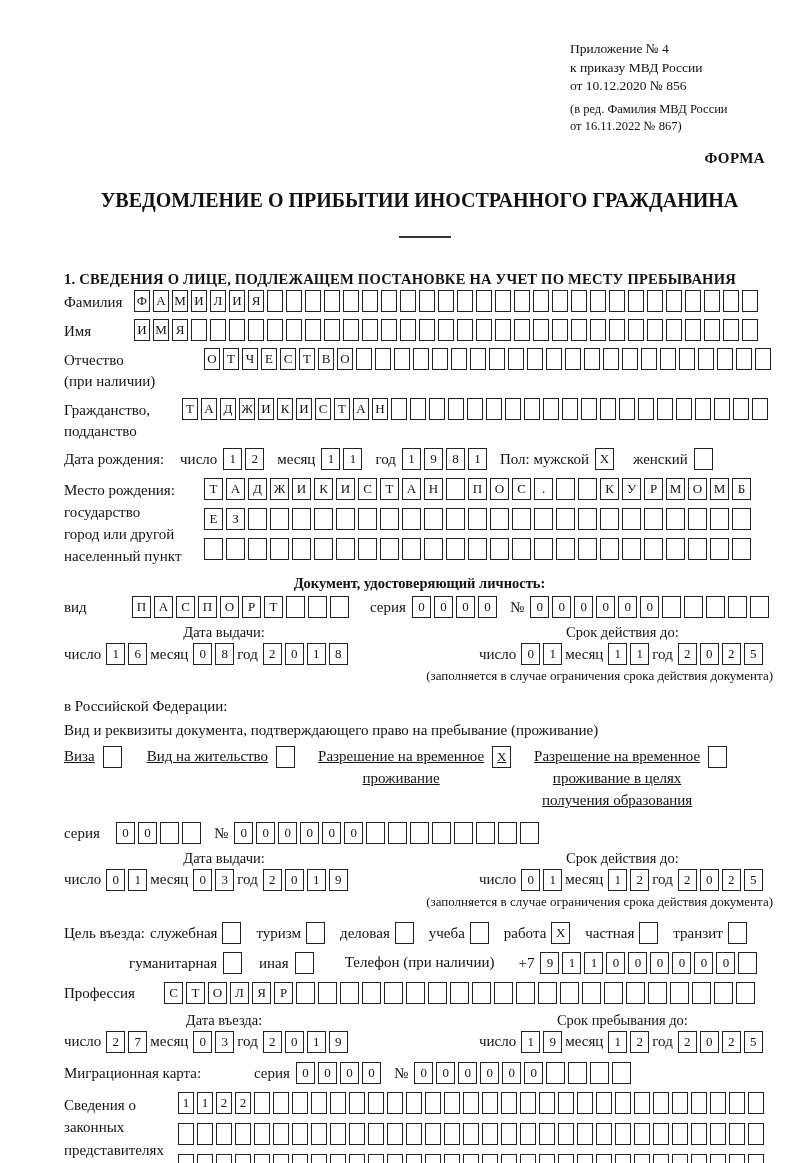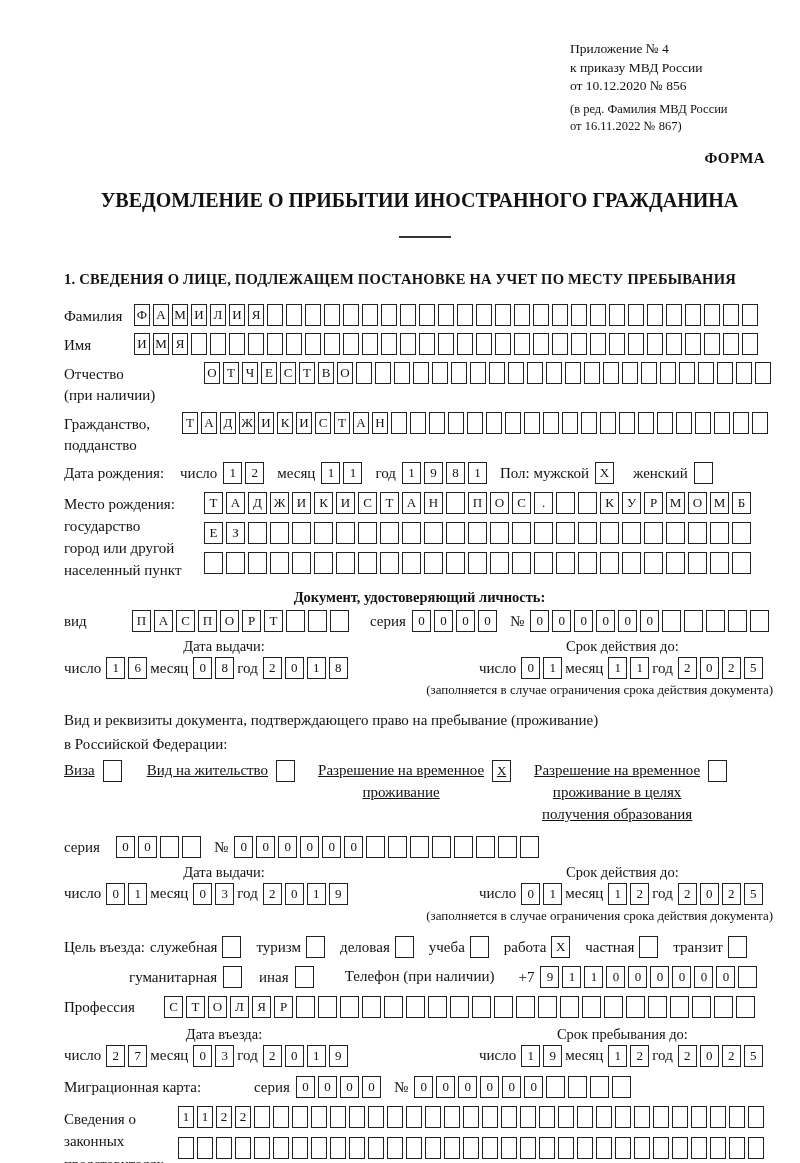--- a/index.html
+++ b/index.html
@@ -85,21 +85,21 @@
 
   <div class="forma">ФОРМА</div>
 
   <div class="title">
     <div>УВЕДОМЛЕНИЕ О ПРИБЫТИИ ИНОСТРАННОГО ГРАЖДАНИНА</div>
     <div><span class="uline"></span></div>
   </div>
 
   <div class="sec1">1. СВЕДЕНИЯ О ЛИЦЕ, ПОДЛЕЖАЩЕМ ПОСТАНОВКЕ НА УЧЕТ ПО МЕСТУ ПРЕБЫВАНИЯ</div>
 
-  <div class="frow" style="margin-top:16px">
+  <div class="frow" style="margin-top:2px">
     <span class="lbl w70">Фамилия</span>
     <span class="cells">
         <span class="cell">Ф</span>
         <span class="cell">А</span>
         <span class="cell">М</span>
         <span class="cell">И</span>
         <span class="cell">Л</span>
         <span class="cell">И</span>
         <span class="cell">Я</span>
         <span class="cell"></span>
@@ -457,22 +457,22 @@
             <span class="cell">0</span>
             <span class="cell">2</span>
             <span class="cell">5</span>
           </span>
       </div>
     </div>
   </div>
   <div class="footnote right">(заполняется в случае ограничения срока действия документа)</div>
 
   <div class="intro">
+    <div>в Российской Федерации:</div>
     <div>Вид и реквизиты документа, подтверждающего право на пребывание (проживание)</div>
-    <div>в Российской Федерации:</div>
   </div>
 
   <div class="permits">
     <div class="permit">
       <span class="plbl left-al">Виза</span>
       <span class="cells wide">
           <span class="cell"></span>
         </span>
     </div>
     <div class="permit" style="margin-left:14px">

